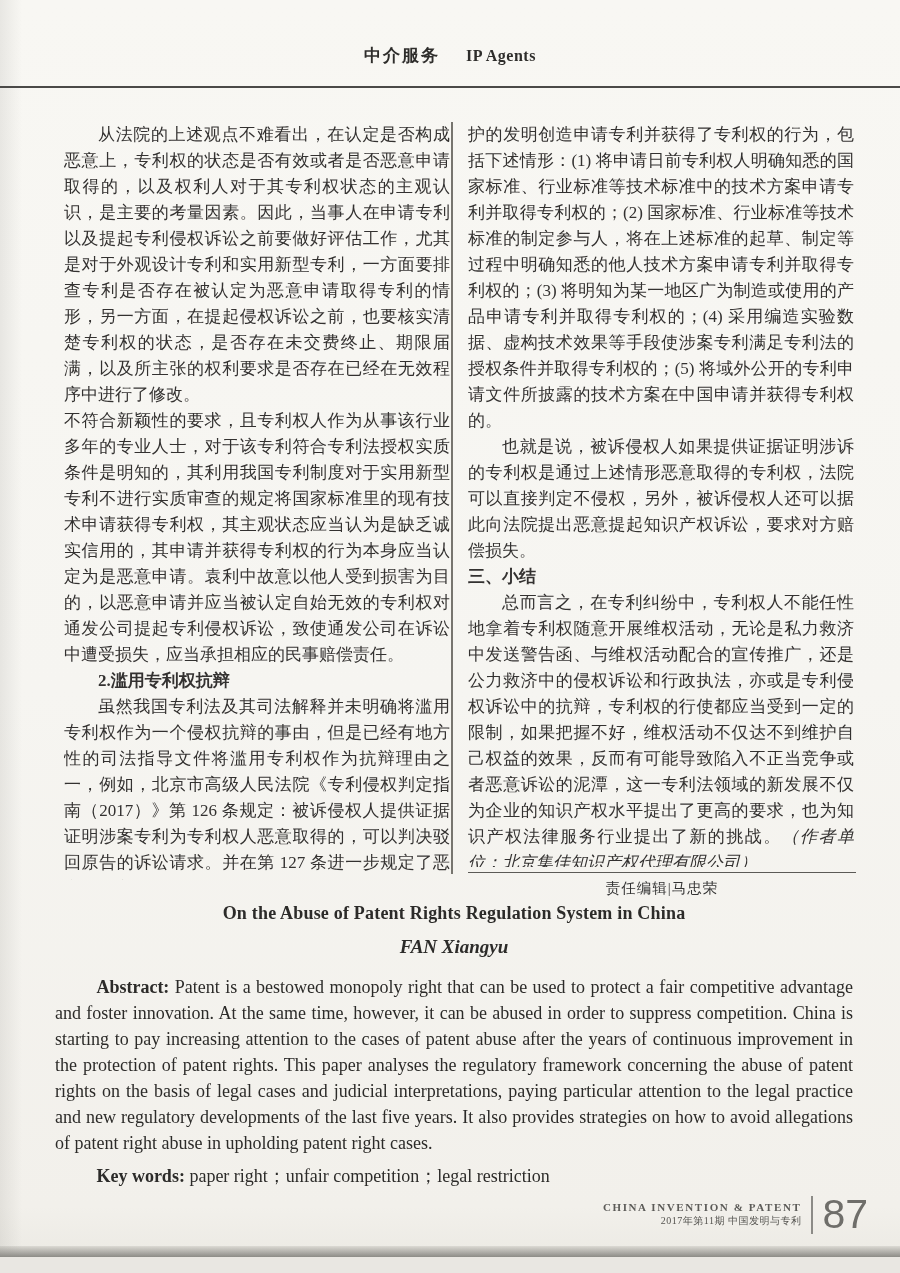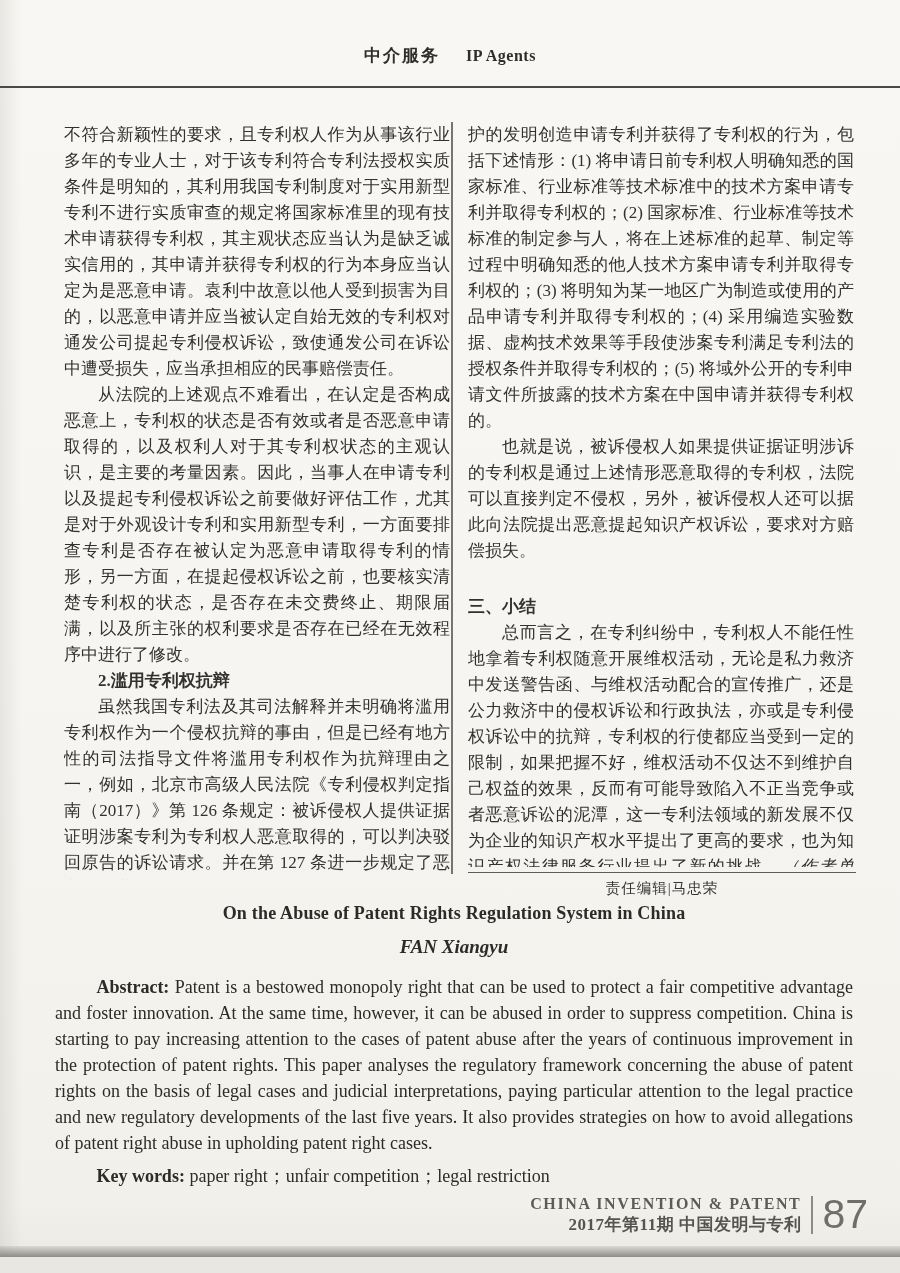--- a/index.html
+++ b/index.html
@@ -20,54 +20,54 @@
   
   .cjk{color:#333130;font-size:17px;line-height:26px;text-align:justify;}
   .col{position:absolute;top:122px;width:386px;overflow:hidden;}
   .col-left{left:64px;height:758px;}
   .col-right{left:468px;height:745px;}
   .col-divider{position:absolute;left:451px;top:122px;width:2px;height:752px;background:#77756f;}
   .para{margin:0;text-indent:2em;}
   .para.cont{text-indent:0;}
   .h-cjk{margin:0;font-weight:bold;text-indent:2em;}
   .h-cjk.flush{text-indent:0;}
-  .h-summary{margin-top:30px;}
+  .h-summary{}
   .author-note{font-style:italic;}
   .editor-rule{position:absolute;left:468px;top:872px;width:388px;height:1px;background:#5b5a56;}
   .editor-credit{position:absolute;left:468px;top:879px;width:388px;text-align:center;
     font-size:14.5px;color:#333;letter-spacing:1px;}
   
   .en-block{position:absolute;left:55px;top:903px;width:798px;color:#2c2b29;}
   .en-title{margin:0;text-align:center;font-size:18px;font-weight:bold;letter-spacing:0.2px;}
   .en-author{margin:12px 0 0 0;text-align:center;font-size:19px;font-weight:bold;font-style:italic;}
   .en-abstract{margin:16px 0 7px 0;font-size:18px;line-height:26px;text-align:justify;text-indent:2.3em;}
   .en-abstract b,.en-keywords b{font-weight:bold;}
   .en-keywords{margin:3px 0 0 0;font-size:18px;line-height:26px;text-indent:2.3em;}
   
   .footer{position:absolute;top:1194px;right:32px;display:flex;align-items:center;}
   .footer-text{text-align:right;color:#5c5b58;line-height:1.25;}
-  .ft-en{font-size:16px;font-weight:bold;letter-spacing:1.6px;}
-  .ft-cn{font-size:17px;letter-spacing:0.5px;color:#55544ف;color:#555450;font-weight:bold;}
+  .ft-en{font-size:11px;font-weight:bold;letter-spacing:1.6px;}
+  .ft-cn{font-size:10px;letter-spacing:0.5px;color:#55544ف;color:#555450;}
   .footer-bar{width:2px;height:38px;background:#8c8b87;margin:0 9px 0 10px;}
   .page-num{font-family:"Liberation Sans","DejaVu Sans",sans-serif;font-size:41px;color:#6f6e6a;line-height:1;}
 </style>
 </head>
 <body>
 
 <div class="page">
   <div class="edge-left"></div>
 
   <div class="hdr">
     <span class="cn">中介服务</span><span class="en">IP Agents</span>
   </div>
   <div class="hdr-rule"></div>
 
   <div class="col col-left cjk">
+    <p class="para">从法院的上述观点不难看出，在认定是否构成恶意上，专利权的状态是否有效或者是否恶意申请取得的，以及权利人对于其专利权状态的主观认识，是主要的考量因素。因此，当事人在申请专利以及提起专利侵权诉讼之前要做好评估工作，尤其是对于外观设计专利和实用新型专利，一方面要排查专利是否存在被认定为恶意申请取得专利的情形，另一方面，在提起侵权诉讼之前，也要核实清楚专利权的状态，是否存在未交费终止、期限届满，以及所主张的权利要求是否存在已经在无效程序中进行了修改。</p>
     <p class="para cont">不符合新颖性的要求，且专利权人作为从事该行业多年的专业人士，对于该专利符合专利法授权实质条件是明知的，其利用我国专利制度对于实用新型专利不进行实质审查的规定将国家标准里的现有技术申请获得专利权，其主观状态应当认为是缺乏诚实信用的，其申请并获得专利权的行为本身应当认定为是恶意申请。袁利中故意以他人受到损害为目的，以恶意申请并应当被认定自始无效的专利权对通发公司提起专利侵权诉讼，致使通发公司在诉讼中遭受损失，应当承担相应的民事赔偿责任。</p>
-    <p class="para">从法院的上述观点不难看出，在认定是否构成恶意上，专利权的状态是否有效或者是否恶意申请取得的，以及权利人对于其专利权状态的主观认识，是主要的考量因素。因此，当事人在申请专利以及提起专利侵权诉讼之前要做好评估工作，尤其是对于外观设计专利和实用新型专利，一方面要排查专利是否存在被认定为恶意申请取得专利的情形，另一方面，在提起侵权诉讼之前，也要核实清楚专利权的状态，是否存在未交费终止、期限届满，以及所主张的权利要求是否存在已经在无效程序中进行了修改。</p>
     <p class="h-cjk">2.滥用专利权抗辩</p>
     <p class="para">虽然我国专利法及其司法解释并未明确将滥用专利权作为一个侵权抗辩的事由，但是已经有地方性的司法指导文件将滥用专利权作为抗辩理由之一，例如，北京市高级人民法院《专利侵权判定指南（2017）》第 126 条规定：被诉侵权人提供证据证明涉案专利为专利权人恶意取得的，可以判决驳回原告的诉讼请求。并在第 127 条进一步规定了恶意取得专利权的情形。</p>
 
   </div>
 
   <div class="col-divider"></div>
 
   <div class="col col-right cjk">
     <p class="para cont">护的发明创造申请专利并获得了专利权的行为，包括下述情形：(1) 将申请日前专利权人明确知悉的国家标准、行业标准等技术标准中的技术方案申请专利并取得专利权的；(2) 国家标准、行业标准等技术标准的制定参与人，将在上述标准的起草、制定等过程中明确知悉的他人技术方案申请专利并取得专利权的；(3) 将明知为某一地区广为制造或使用的产品申请专利并取得专利权的；(4) 采用编造实验数据、虚构技术效果等手段使涉案专利满足专利法的授权条件并取得专利权的；(5) 将域外公开的专利申请文件所披露的技术方案在中国申请并获得专利权的。</p>
     <p class="para">也就是说，被诉侵权人如果提供证据证明涉诉的专利权是通过上述情形恶意取得的专利权，法院可以直接判定不侵权，另外，被诉侵权人还可以据此向法院提出恶意提起知识产权诉讼，要求对方赔偿损失。</p>

